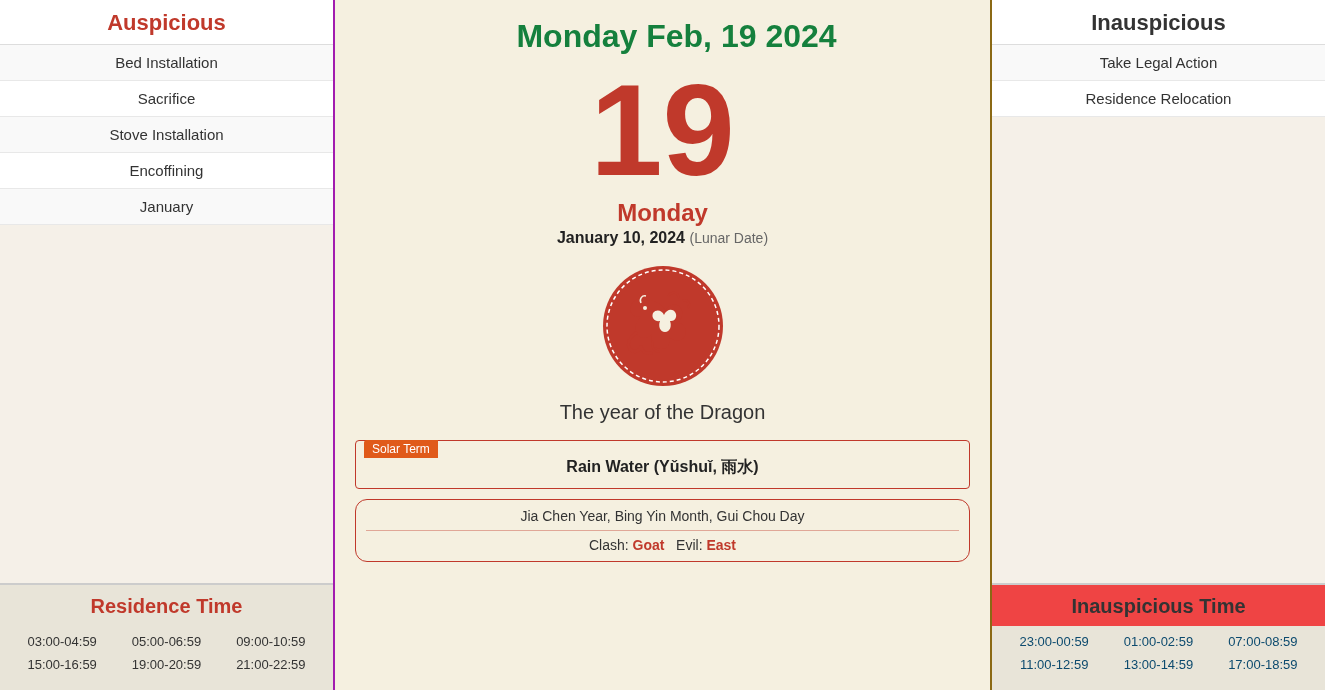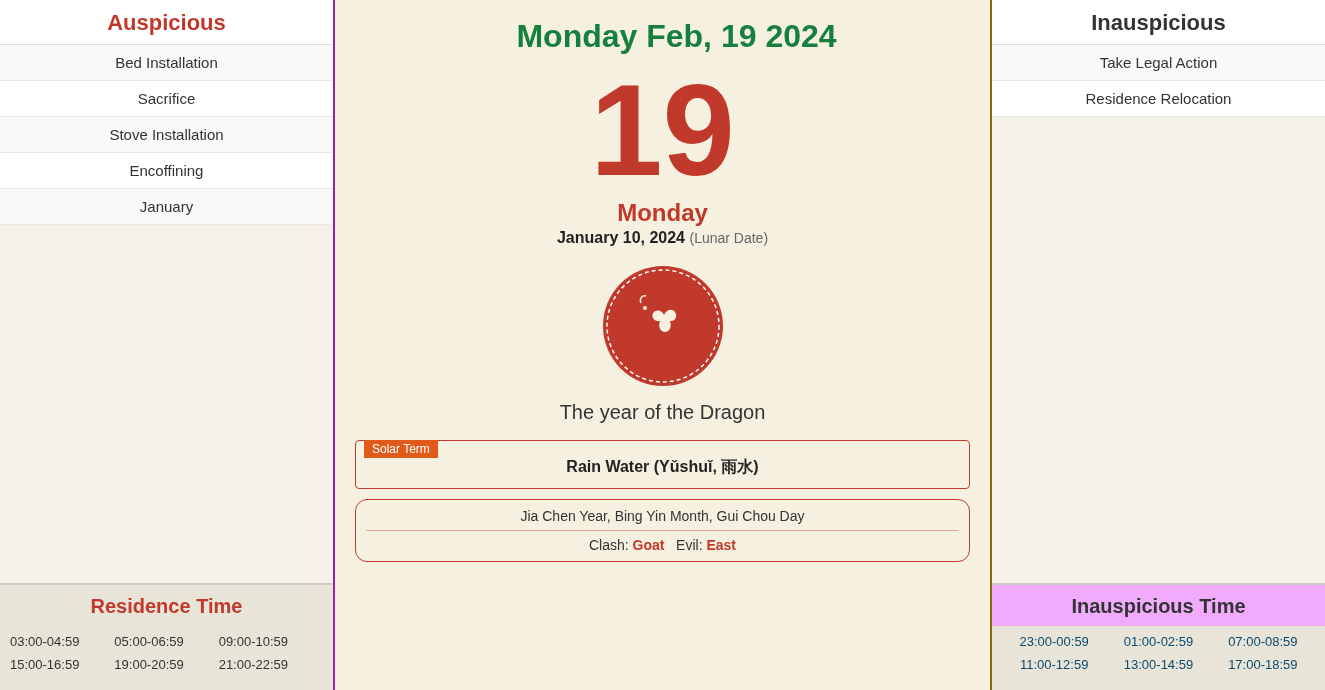--- a/index.html
+++ b/index.html
@@ -66,21 +66,21 @@
       font-weight: bold;
     }
     .time-grid {
       display: grid;
       grid-template-columns: 1fr 1fr 1fr;
       gap: 4px 0;
       padding: 6px 10px 16px 10px;
       background: #e8e4d8;
     }
     .time-cell {
-      text-align: left;
+      text-align: center;
       font-size: 13px;
       color: #333;
       padding: 2px 0;
     }
 
     
     .main-content {
       flex: 1;
       background: #f5f0e0;
       display: flex;
@@ -225,21 +225,21 @@
       background: #fff;
     }
 
     .inauspicious-time-section {
       background: #e8e4d8;
       border-top: 2px solid #ccc;
     }
     .inauspicious-time-header {
       text-align: center;
       padding: 10px 0 8px 0;
-      background: #f0abfc;
+      background: #ef4444;
     }
     .inauspicious-time-header span {
       color: #333;
       font-size: 20px;
       font-weight: bold;
     }
     .inauspicious-time-grid {
       display: grid;
       grid-template-columns: 1fr 1fr 1fr;
       gap: 4px 0;

